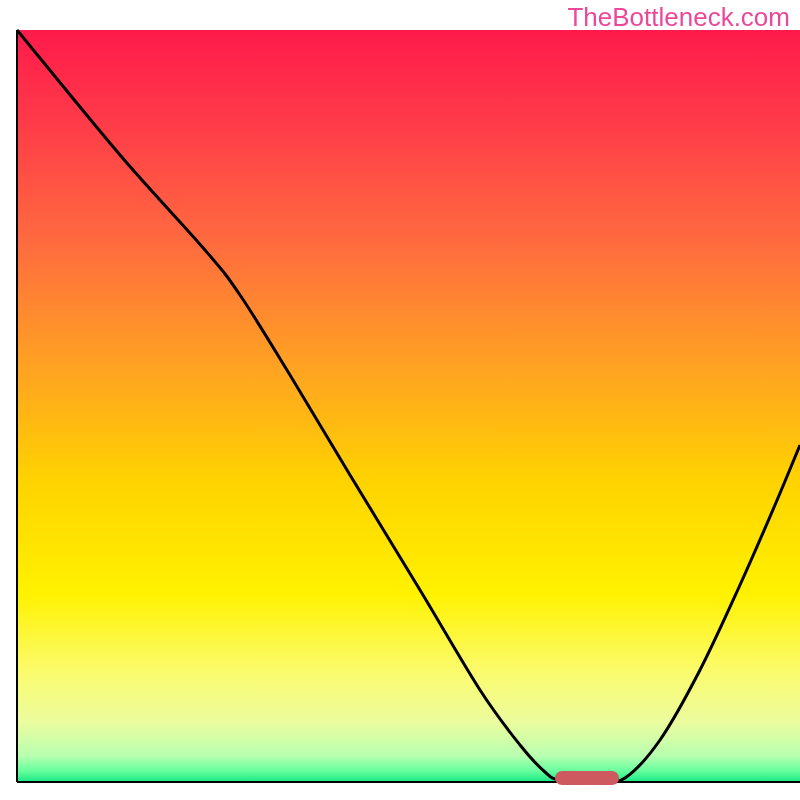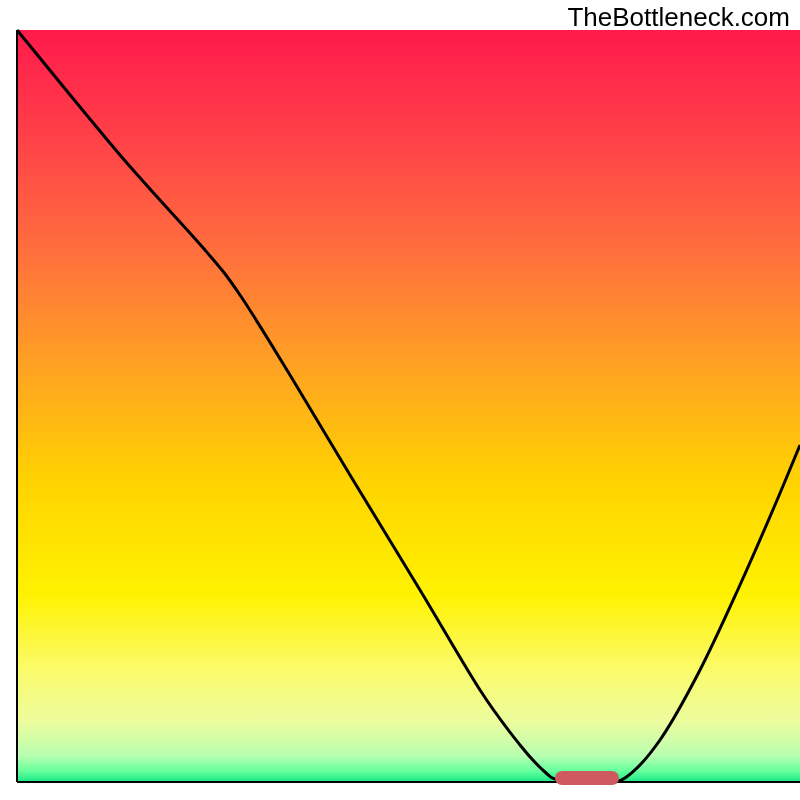--- a/index.html
+++ b/index.html
@@ -14,21 +14,21 @@
     position: relative;
     width: 800px;
     height: 800px;
   }
   .watermark {
     position: absolute;
     top: 2px;
     right: 10px;
     font-size: 26px;
     font-weight: 400;
-    color: #000000;
+    color: #ec4899;
     letter-spacing: 0px;
   }
   svg.plot {
     position: absolute;
     left: 0;
     top: 0;
     width: 800px;
     height: 800px;
   }
 </style>

